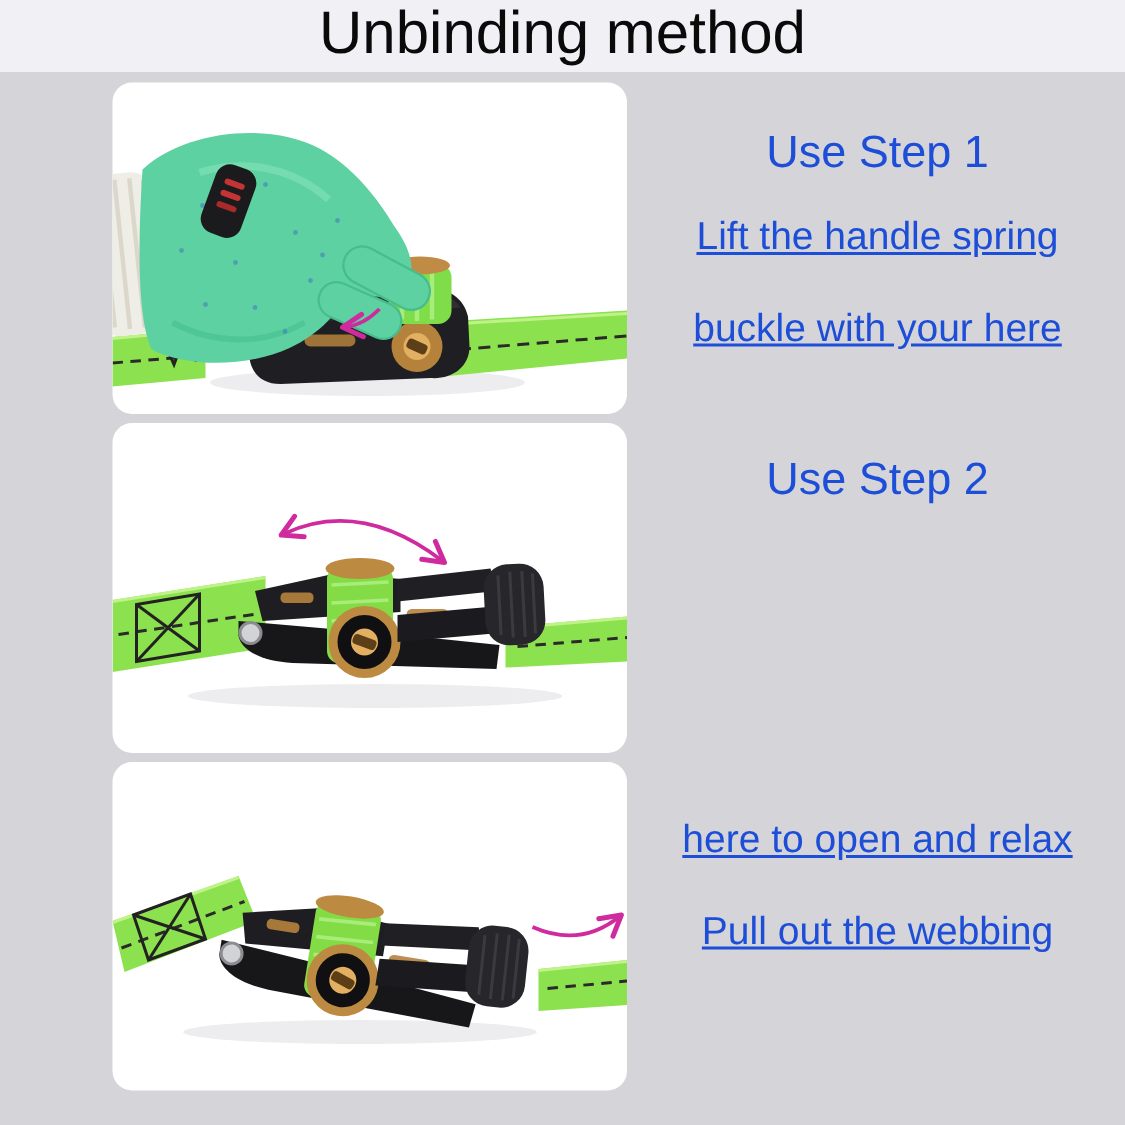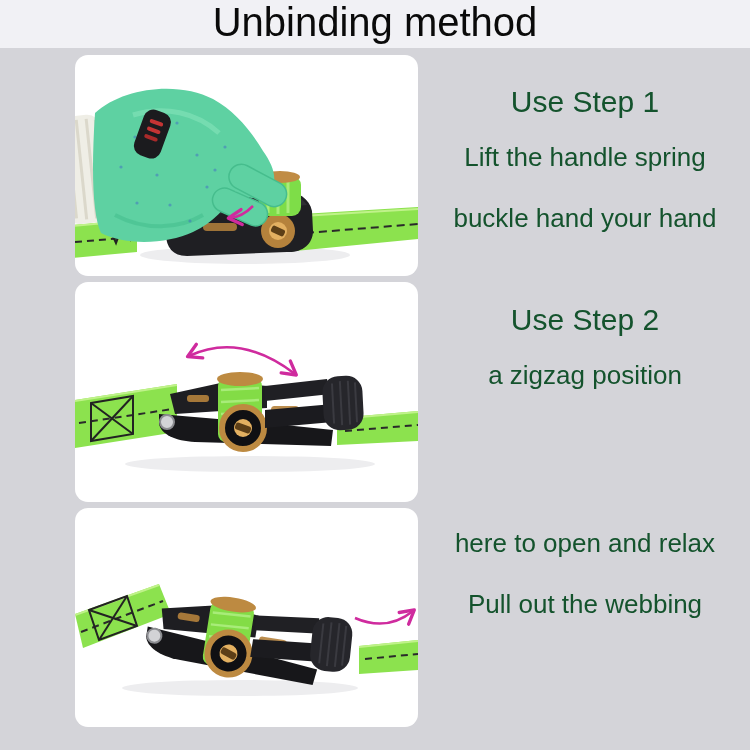--- a/index.html
+++ b/index.html
@@ -32,33 +32,34 @@
     background:#ffffff;
     border-radius:13px;
     overflow:hidden;
   }
   .photo-panel svg{display:block;}
   #panel1{top:55px;height:221px;}
   #panel2{top:282px;height:220px;}
   #panel3{top:508px;height:219px;}
   .caption{
     position:absolute;left:420px;width:330px;
-    text-align:center;color:#14532d;
+    text-align:center;color:#1d4ed8;
   }
   #caption1{top:84px;}
   #caption2{top:302px;}
   #caption3{top:528px;}
   .step-heading{
     font-size:30px;line-height:36px;
     margin:0 0 22px 0;
   }
   .step-line{
     font-size:26px;line-height:30px;
-    margin:0 0 31px 0;
+    margin:16px 0 31px 0;
     white-space:nowrap;
+    text-decoration:underline;
   }
 </style>
 </head>
 <body>
 
 <div class="stage">
 
   <div class="title-band">
     <div class="page-title">Unbinding method</div>
   </div>
@@ -137,21 +138,21 @@
         </g>
       </g>
 
       <path d="M178,151 Q167,162 155,163" fill="none" stroke="#cf2b9e" stroke-width="2.5" marker-end="url(#arrowhead)"></path>
     </svg>
   </div>
 
   <div class="caption" id="caption1">
     <div class="step-heading">Use Step 1</div>
     <div class="step-line">Lift the handle spring</div>
-    <div class="step-line">buckle hand your hand</div>
+    <div class="step-line">buckle with your here</div>
   </div>
 
   <div class="photo-panel" id="panel2">
     <svg viewBox="0 0 343 220" width="343" height="220">
       <ellipse cx="175" cy="182" rx="125" ry="8" fill="#ededef"></ellipse>
 
       <g>
         <polygon points="0,118 102,102 102,150 0,166" fill="#8ce24e"></polygon>
         <line x1="0" y1="119" x2="102" y2="103" stroke="#c0f28a" stroke-width="2"></line>
         <line x1="4" y1="141" x2="98" y2="127" stroke="#2a2a2a" stroke-width="2" stroke-dasharray="7 5"></line>
@@ -201,21 +202,20 @@
           </g>
         </g>
       </g>
 
       <path d="M114,74 Q165,50 220,92" fill="none" stroke="#cf2b9e" stroke-width="2.5" marker-start="url(#arrowhead)" marker-end="url(#arrowhead)"></path>
     </svg>
   </div>
 
   <div class="caption" id="caption2">
     <div class="step-heading">Use Step 2</div>
-    <div class="step-line">a zigzag position</div>
   </div>
 
   <div class="photo-panel" id="panel3">
     <svg viewBox="0 0 343 219" width="343" height="219">
       <ellipse cx="165" cy="180" rx="118" ry="8" fill="#ededef"></ellipse>
 
       <g>
         <polygon points="0,106 84,76 96,106 8,140" fill="#8ce24e"></polygon>
         <line x1="0" y1="107" x2="84" y2="77" stroke="#c0f28a" stroke-width="2"></line>
         <line x1="6" y1="124" x2="88" y2="93" stroke="#2a2a2a" stroke-width="2" stroke-dasharray="7 5"></line>

